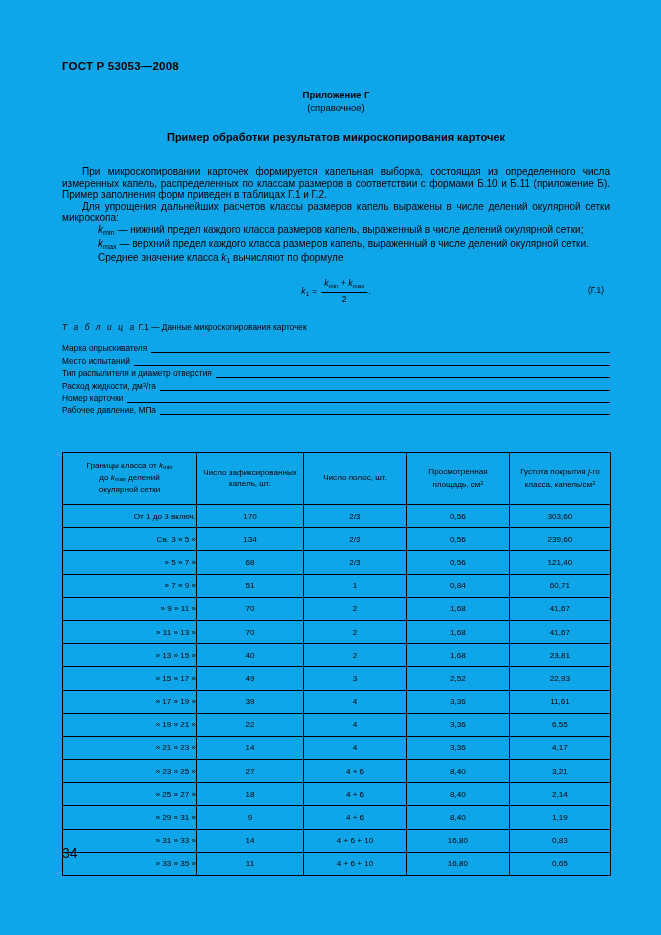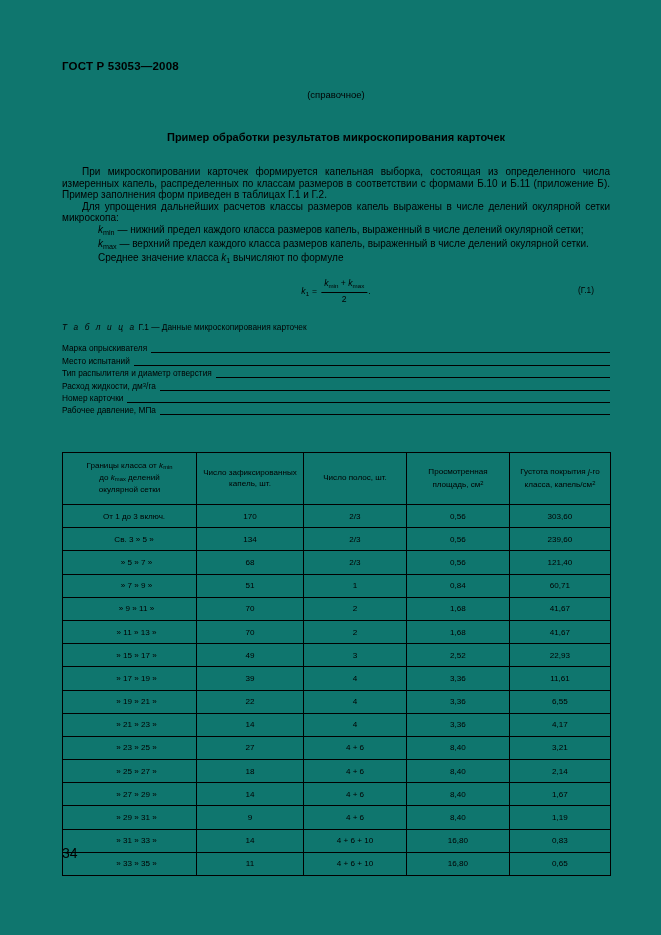--- a/index.html
+++ b/index.html
@@ -8,21 +8,21 @@
     background: #ffffff;
   }
   body {
     font-family: "Liberation Sans", sans-serif;
     color: #000000;
   }
   #page {
     position: relative;
     width: 661px;
     height: 935px;
-    background: #0f766e;
+    background: #0ea5e9;
     overflow: hidden;
   }
   .inner {
     position: absolute;
     left: 62px;
     top: 0;
     width: 548px;
   }
 
   
@@ -119,21 +119,21 @@
     padding: 0 3px 1px 3px;
     border-bottom: 1px solid #000;
     line-height: 10px;
   }
   .frac .den {
     padding-top: 1px;
     line-height: 10px;
   }
   .eqno {
     position: absolute;
-    right: 16px;
+    right: 6px;
     top: 9px;
     font-size: 8.3px;
   }
 
   
   .tbl-caption {
     position: absolute;
     left: 0;
     top: 322px;
     font-size: 8.3px;
@@ -184,21 +184,21 @@
     line-height: 10.6px;
     vertical-align: middle;
     padding: 2px 3px;
   }
   .data-table tbody td {
     height: 22.2px;
     text-align: center;
     vertical-align: middle;
   }
   .data-table tbody td.c1 {
-    text-align: center;
+    text-align: right;
     padding-left: 14px;
   }
   .data-table tbody tr:first-child td.c1 {
     padding-left: 9px;
   }
   .data-table tbody tr:nth-child(2) td.c1 {
     padding-left: 9px;
   }
   .col1 { width: 134px; }
   .col2 { width: 107px; }
@@ -217,20 +217,21 @@
 </head>
 <body>
 
 <div id="page">
 
   <div class="doc-header">ГОСТ Р 53053—2008</div>
 
   <div class="inner">
 
     <div class="appendix">
+      <div>Приложение Г</div>
       <div class="sub">(справочное)</div>
     </div>
 
     <div class="section-title">Пример обработки результатов микроскопирования карточек</div>
 
     <div class="body-block">
       <p class="p-indent">При микроскопировании карточек формируется капельная выборка, состоящая из определенного числа измеренных капель, распределенных по классам размеров в соответствии с формами Б.10 и Б.11 (приложение Б). Пример заполнения форм приведен в таблицах Г.1 и Г.2.</p>
       <p class="p-indent">Для упрощения дальнейших расчетов классы размеров капель выражены в числе делений окулярной сетки микроскопа:</p>
       <div class="deflist">
         <div class="defline">
@@ -364,20 +365,27 @@
             <td>41,67</td>
           </tr>
           <tr>
             <td class="c1">» 11 » 13 »</td>
             <td>70</td>
             <td>2</td>
             <td>1,68</td>
             <td>41,67</td>
           </tr>
           <tr>
+            <td class="c1">» 13 » 15 »</td>
+            <td>40</td>
+            <td>2</td>
+            <td>1,68</td>
+            <td>23,81</td>
+          </tr>
+          <tr>
             <td class="c1">» 15 » 17 »</td>
             <td>49</td>
             <td>3</td>
             <td>2,52</td>
             <td>22,93</td>
           </tr>
           <tr>
             <td class="c1">» 17 » 19 »</td>
             <td>39</td>
             <td>4</td>
@@ -406,27 +414,20 @@
             <td>3,21</td>
           </tr>
           <tr>
             <td class="c1">» 25 » 27 »</td>
             <td>18</td>
             <td>4 + 6</td>
             <td>8,40</td>
             <td>2,14</td>
           </tr>
           <tr>
-            <td class="c1">» 27 » 29 »</td>
-            <td>14</td>
-            <td>4 + 6</td>
-            <td>8,40</td>
-            <td>1,67</td>
-          </tr>
-          <tr>
             <td class="c1">» 29 » 31 »</td>
             <td>9</td>
             <td>4 + 6</td>
             <td>8,40</td>
             <td>1,19</td>
           </tr>
           <tr>
             <td class="c1">» 31 » 33 »</td>
             <td>14</td>
             <td>4 + 6 + 10</td>

